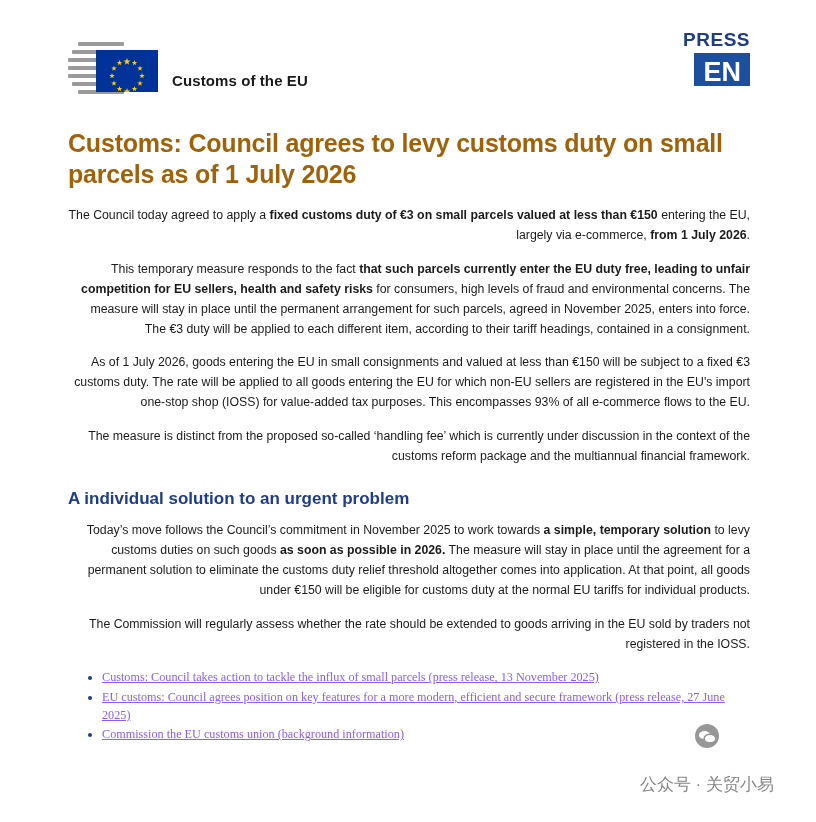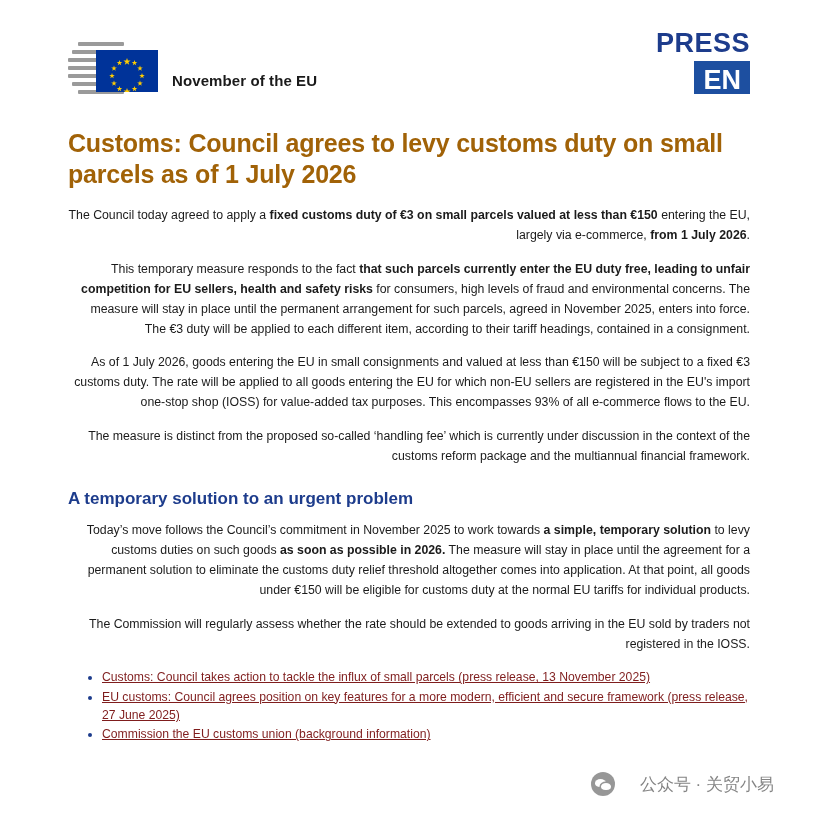--- a/index.html
+++ b/index.html
@@ -74,21 +74,21 @@
     font-weight: bold;
     color: #1a1a1a;
     letter-spacing: .1px;
     padding-top: 24px;
   }
   .press-block {
     text-align: right;
     padding-top: 8px;
   }
   .press-word {
-    font-size: 27px;
+    font-size: 19px;
     font-weight: bold;
     color: #1d3c8c;
     letter-spacing: .5px;
     line-height: 1;
   }
   .press-lang {
     display: inline-block;
     margin-top: 4px;
     background: #1d4fa0;
     color: #ffffff;
@@ -138,34 +138,36 @@
     margin: 4px 0 14px 0;
     padding-left: 34px;
   }
   ul.links li {
     font-size: 12.2px;
     line-height: 1.5;
     margin-bottom: 1px;
     color: #1d3c8c;
   }
   ul.links li a {
-    color: #7f1d1d;
+    color: #8b5cf6;
     text-decoration: underline;
+    font-family: Liberation Serif, serif;
   }
   
   .watermark {
     position: absolute;
     right: 42px;
     bottom: 26px;
     display: flex;
     align-items: center;
     gap: 25px;
     color: #7a7a7a;
     font-size: 17px;
     opacity: .92;
+    flex-direction: column;
   }
   .wechat-icon {
     width: 24px;
     height: 24px;
     border-radius: 50%;
     background: #8f8f8f;
     position: relative;
     display: inline-block;
   }
   .wechat-icon::before {
@@ -215,40 +217,40 @@
               <polygon points="23.5,10 24.2,12 26.3,12 24.6,13.2 25.2,15.2 23.5,14 21.8,15.2 22.4,13.2 20.7,12 22.8,12"></polygon>
               <polygon points="18,15.5 18.7,17.5 20.8,17.5 19.1,18.7 19.7,20.7 18,19.5 16.3,20.7 16.9,18.7 15.2,17.5 17.3,17.5"></polygon>
               <polygon points="16,23 16.7,25 18.8,25 17.1,26.2 17.7,28.2 16,27 14.3,28.2 14.9,26.2 13.2,25 15.3,25"></polygon>
               <polygon points="18,30.5 18.7,32.5 20.8,32.5 19.1,33.7 19.7,35.7 18,34.5 16.3,35.7 16.9,33.7 15.2,32.5 17.3,32.5"></polygon>
               <polygon points="23.5,36 24.2,38 26.3,38 24.6,39.2 25.2,41.2 23.5,40 21.8,41.2 22.4,39.2 20.7,38 22.8,38"></polygon>
               <polygon points="31,38 31.9,40.6 34.6,40.6 32.4,42.2 33.2,44.8 31,43.2 28.8,44.8 29.6,42.2 27.4,40.6 30.1,40.6"></polygon>
             </g>
           </svg>
         </div>
       </div>
-      <div class="logo-text">November of the EU</div>
+      <div class="logo-text">Customs of the EU</div>
     </div>
 
     <div class="press-block">
       <div class="press-word">PRESS</div>
       <div class="press-lang">EN</div>
     </div>
   </div>
 
 
   <h1 class="doc-title">Customs: Council agrees to levy customs duty on small parcels as of 1 July 2026</h1>
 
   <div>
     <p class="para"><span>The Council today agreed to apply a </span><b>fixed customs duty of €3 on small parcels valued at less than €150</b><span> entering the EU, largely via e-commerce, </span><b>from 1 July 2026</b><span>.</span></p>
     <p class="para"><span>This temporary measure responds to the fact </span><b>that such parcels currently enter the EU duty free, leading to unfair competition for EU sellers, health and safety risks</b><span> for consumers, high levels of fraud and environmental concerns. The measure will stay in place until the permanent arrangement for such parcels, agreed in November 2025, enters into force. The €3 duty will be applied to each different item, according to their tariff headings, contained in a consignment.</span></p>
     <p class="para"><span>As of 1 July 2026, goods entering the EU in small consignments and valued at less than €150 will be subject to a fixed €3 customs duty. The rate will be applied to all goods entering the EU for which non-EU sellers are registered in the EU's import one-stop shop (IOSS) for value-added tax purposes. This encompasses 93% of all e-commerce flows to the EU.</span></p>
     <p class="para"><span>The measure is distinct from the proposed so-called ‘handling fee’ which is currently under discussion in the context of the customs reform package and the multiannual financial framework.</span></p>
   </div>
 
-  <h2 class="section-title">A temporary solution to an urgent problem</h2>
+  <h2 class="section-title">A individual solution to an urgent problem</h2>
 
   <div>
     <p class="para"><span>Today’s move follows the Council’s commitment in November 2025 to work towards </span><b>a simple, temporary solution</b><span> to levy customs duties on such goods </span><b>as soon as possible in 2026.</b><span> The measure will stay in place until the agreement for a permanent solution to eliminate the customs duty relief threshold altogether comes into application. At that point, all goods under €150 will be eligible for customs duty at the normal EU tariffs for individual products.</span></p>
     <p class="para"><span>The Commission will regularly assess whether the rate should be extended to goods arriving in the EU sold by traders not registered in the IOSS.</span></p>
   </div>
 
   <ul class="links">
     <li><a href="#">Customs: Council takes action to tackle the influx of small parcels (press release, 13 November 2025)</a></li>
     <li><a href="#">EU customs: Council agrees position on key features for a more modern, efficient and secure framework (press release, 27 June 2025)</a></li>
     <li><a href="#">Commission the EU customs union (background information)</a></li>

